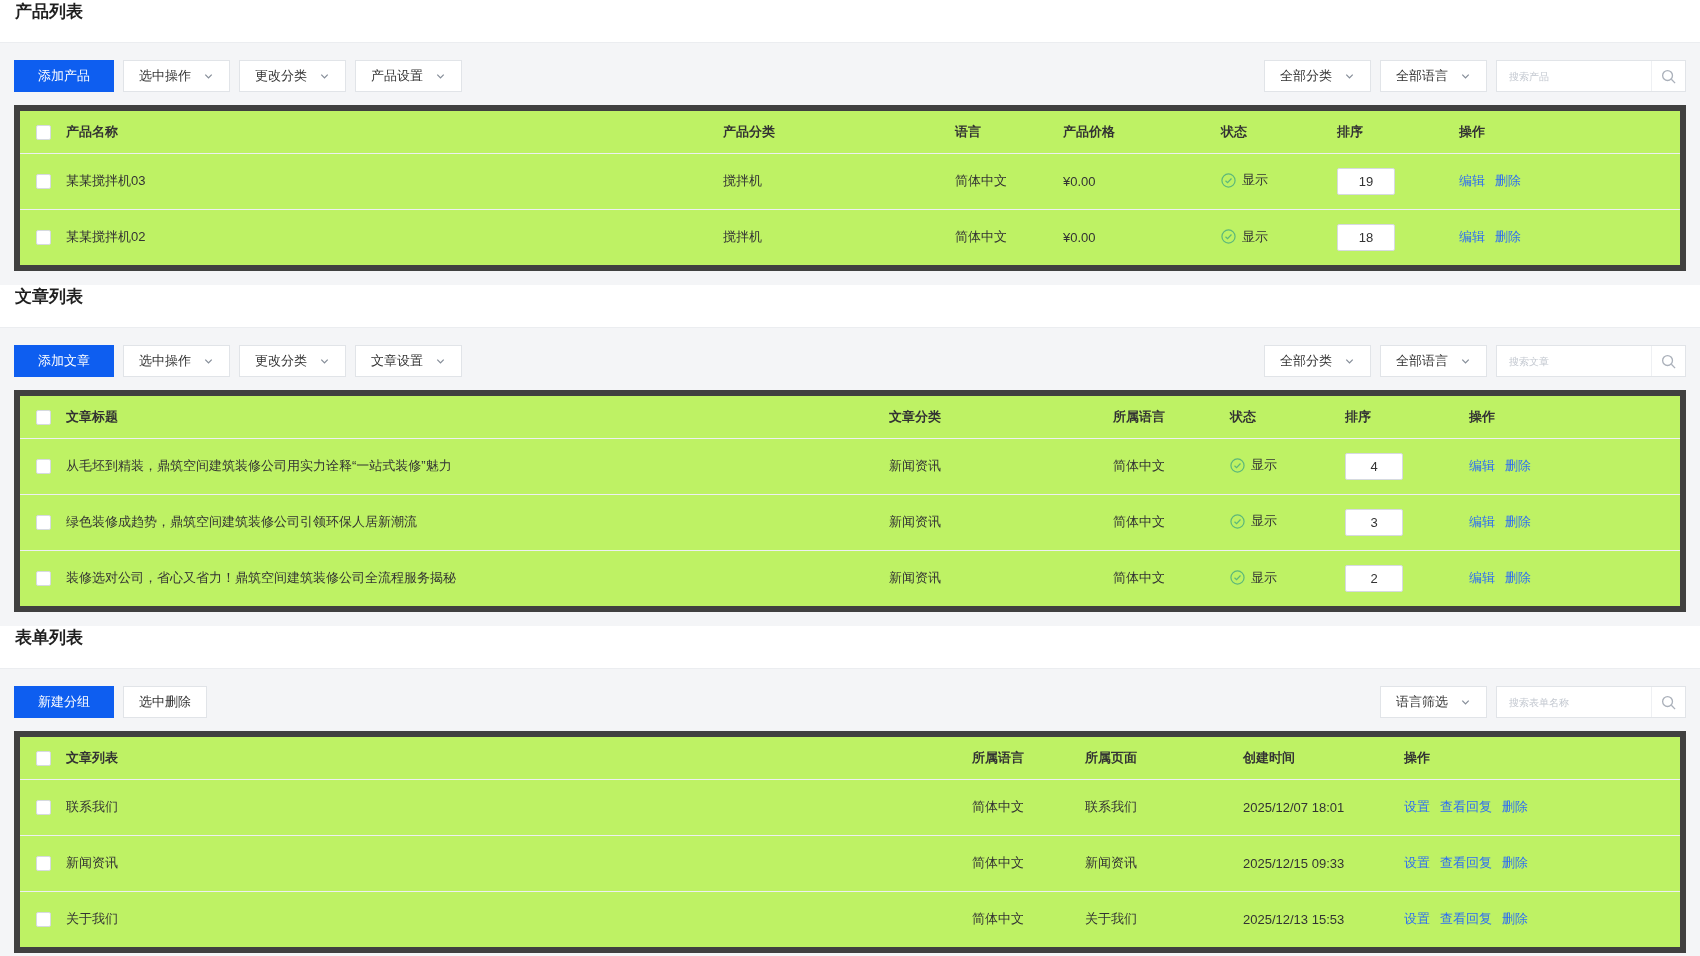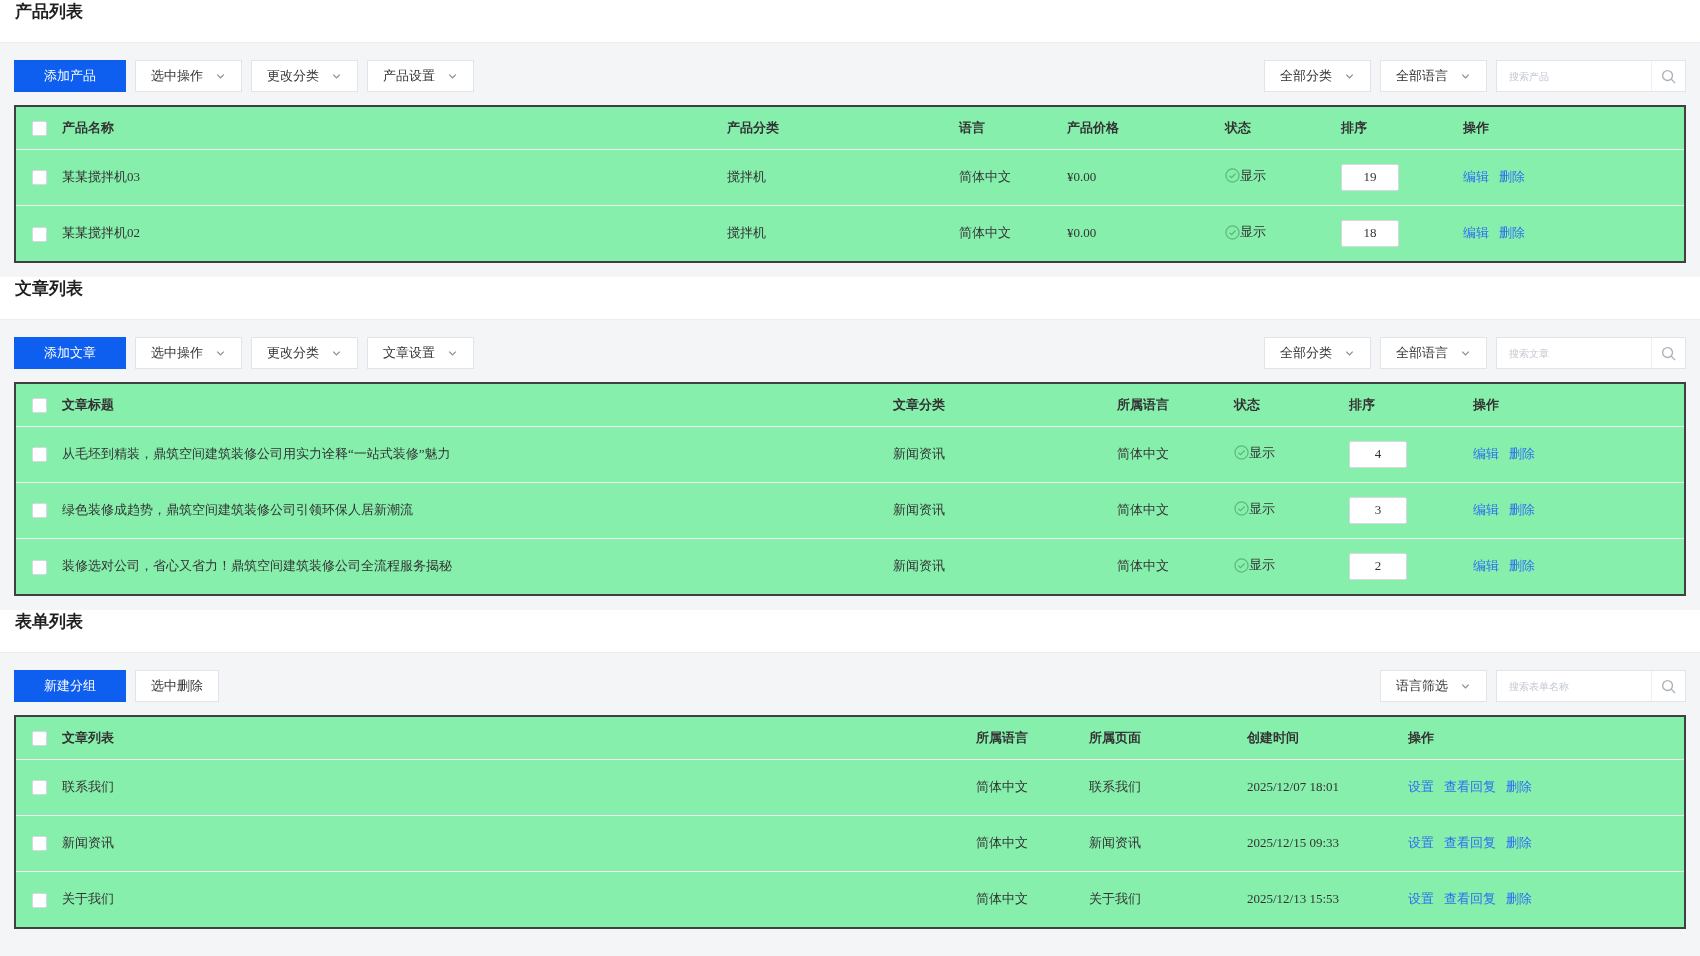--- a/index.html
+++ b/index.html
@@ -32,21 +32,21 @@
     border: 1px solid #e1e4e8;
     background: #fff;
     color: #333;
     display: inline-flex;
     align-items: center;
     gap: 12px;
     padding: 0 15px;
     cursor: pointer;
     white-space: nowrap;
   }
-  .btn-primary { background: #0e5ef0; border-color: #0e5ef0; color: #fff; padding: 0 29px; }
+  .btn-primary { background: #0e5ef0; border-color: #0e5ef0; color: #fff; padding: 0 23px; }
   .chev { display: inline-flex; align-items: center; }
   .search-box {
     display: flex;
     align-items: center;
     height: 32px;
     width: 190px;
     background: #fff;
     border: 1px solid #e1e4e8;
   }
   .search-box input {
@@ -66,24 +66,23 @@
     height: 30px;
     display: flex;
     align-items: center;
     justify-content: center;
     border: none;
     border-left: 1px solid #eef0f3;
     background: #fff;
     cursor: pointer;
   }
   .table-card {
-    background: #86efac;
+    background: #bef264;
     margin: 0 14px 14px;
-    border: 2px solid #404040;
-    font-family: Liberation Serif, serif;
+    border: 6px solid #404040;
   }
   table { width: 100%; border-collapse: collapse; table-layout: fixed; }
   th, td {
     text-align: left;
     font-size: 13px;
     padding: 0 10px;
     border-bottom: 1px solid #edeff2;
     white-space: nowrap;
     overflow: hidden;
   }
@@ -96,21 +95,21 @@
   .checkbox {
     display: inline-block;
     width: 15px;
     height: 15px;
     border: 1px solid #d6dae0;
     border-radius: 2px;
     background: #fff;
     vertical-align: middle;
     cursor: pointer;
   }
-  .status { display: inline-flex; align-items: center; }
+  .status { display: inline-flex; align-items: center; gap: 6px; }
   .sort-input {
     width: 58px;
     height: 27px;
     border: 1px solid #d6dae0;
     border-radius: 2px;
     text-align: center;
     font-size: 13px;
     font-family: inherit;
     color: #333;
     outline: none;

